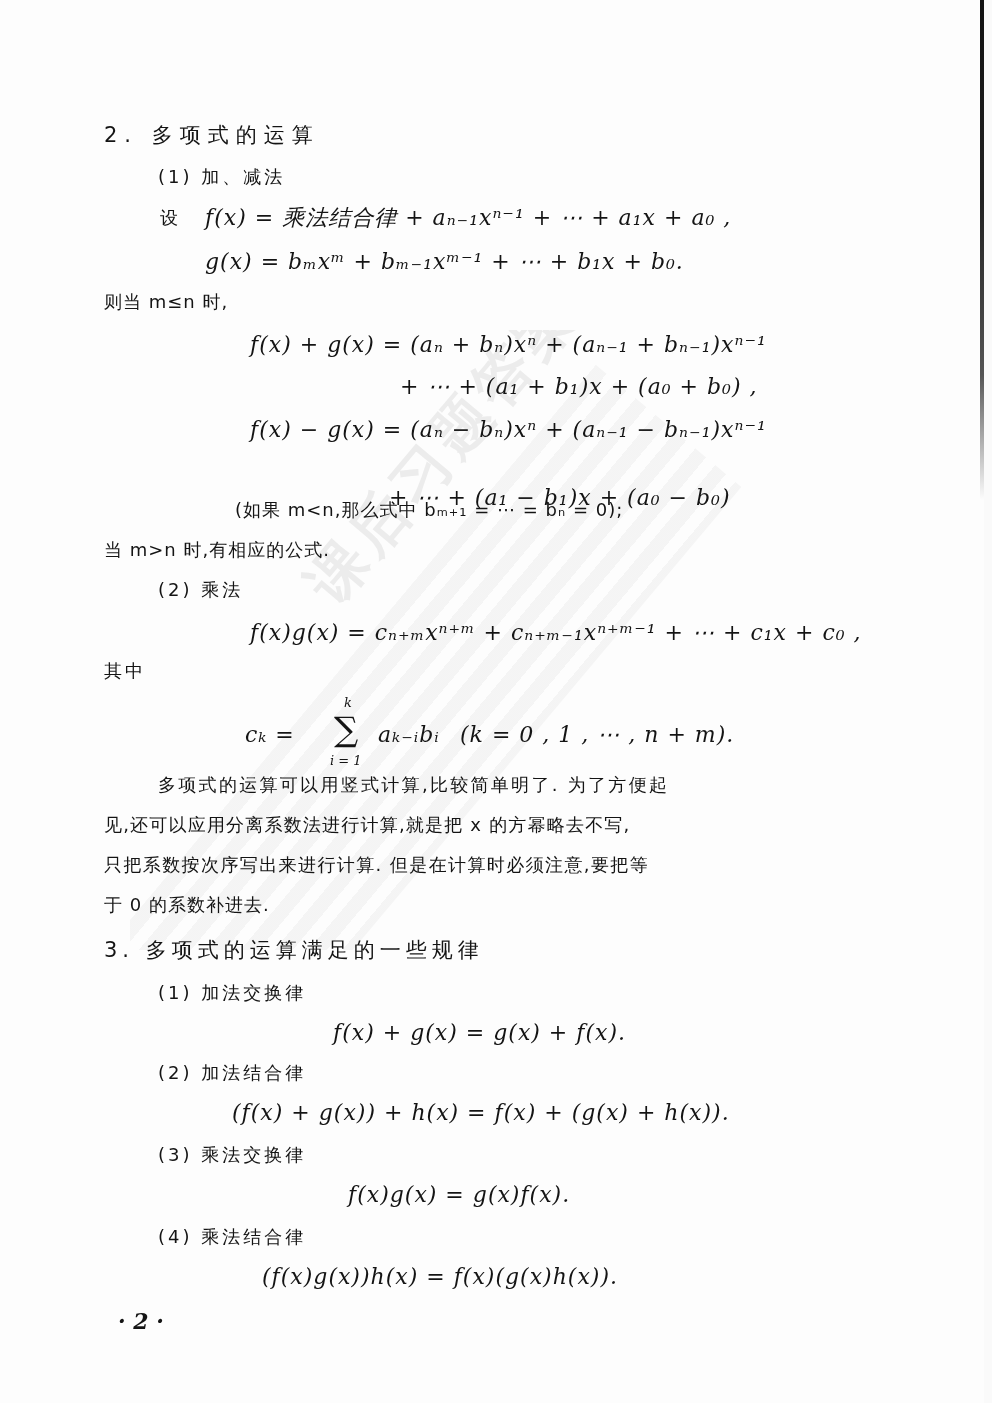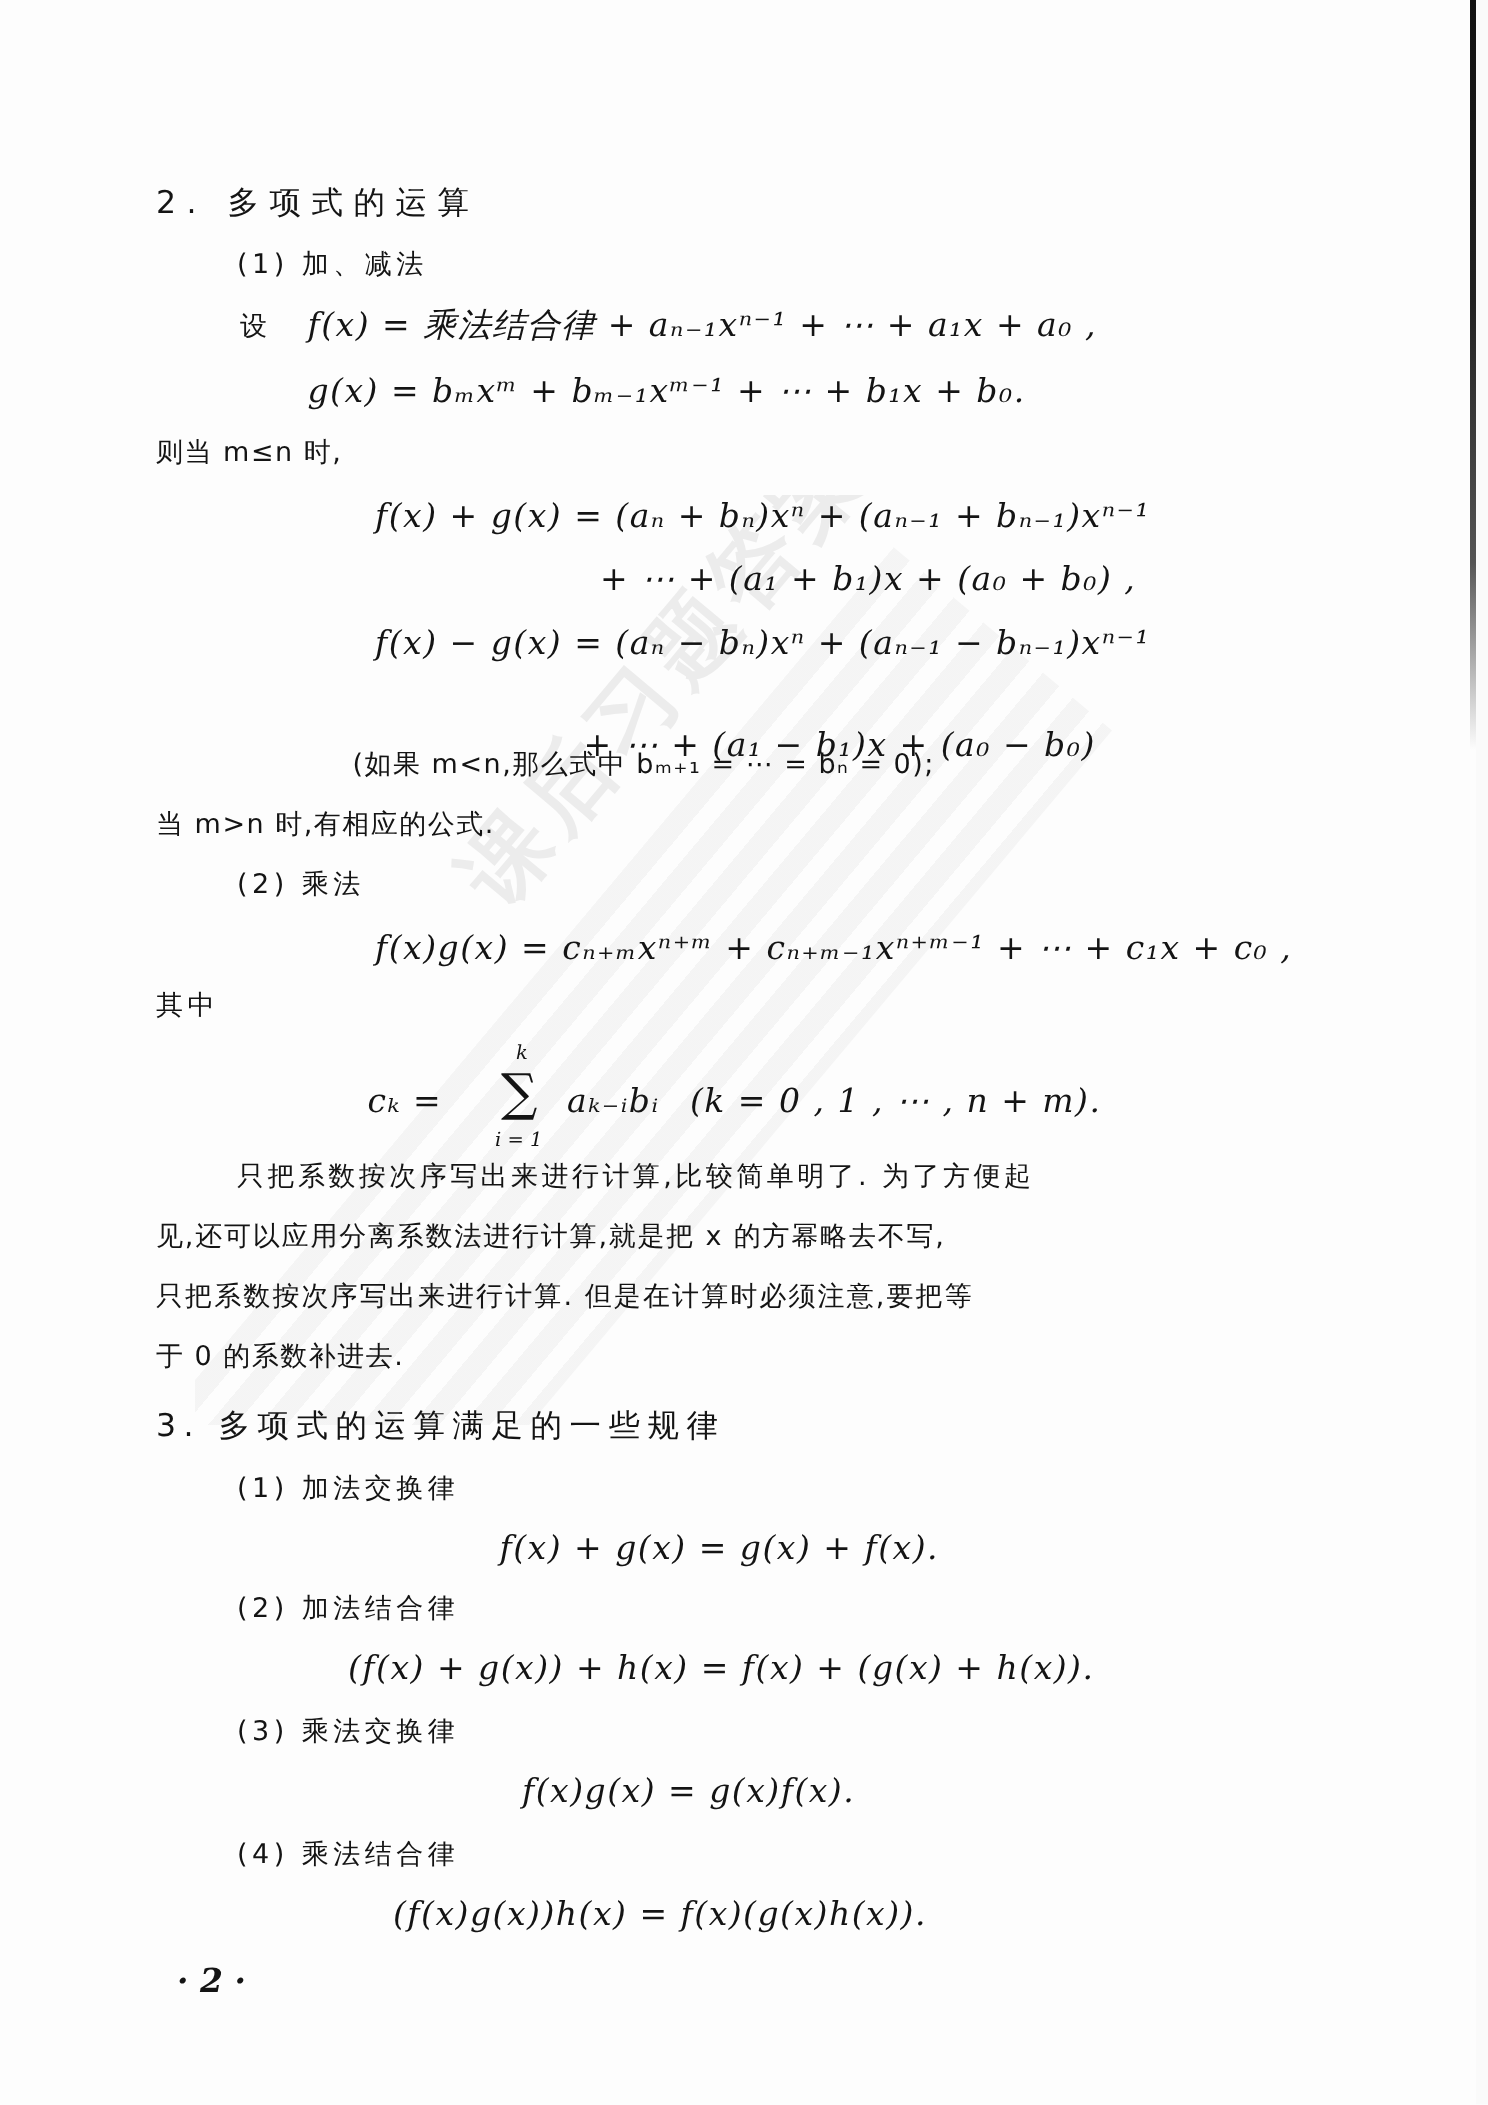--- a/index.html
+++ b/index.html
@@ -74,21 +74,21 @@
 
 <div class="line math" style="left:245px; top:721px;">cₖ =</div>
 <div class="sum-block" style="left:328px; top:695px; width:40px; height:80px;">
   <span class="sum-top" style="left:16px; top:0px;">k</span>
   <span class="sum-sign" style="left:6px; top:14px;">∑</span>
   <span class="sum-bot" style="left:2px; top:58px;">i = 1</span>
 </div>
 <div class="line math" style="left:378px; top:721px;">aₖ₋ᵢbᵢ</div>
 <div class="line math" style="left:460px; top:721px;">(k = 0 , 1 , ⋯ , n + m).</div>
 
-<div class="line cn-tight" style="left:158px; top:771px; letter-spacing:2.3px;">只把系数按次序写出来进行计算,比较简单明了. 为了方便起</div>
+<div class="line cn-tight" style="left:158px; top:771px; letter-spacing:2.3px;">多项式的运算可以用竖式计算,比较简单明了. 为了方便起</div>
 <div class="line cn-tight" style="left:104px; top:811px; letter-spacing:1.2px;">见,还可以应用分离系数法进行计算,就是把 x 的方幂略去不写,</div>
 <div class="line cn-tight" style="left:104px; top:851px; letter-spacing:1.4px;">只把系数按次序写出来进行计算. 但是在计算时必须注意,要把等</div>
 <div class="line cn-tight" style="left:104px; top:891px;">于 0 的系数补进去.</div>
 
 <div class="line heading" style="left:104px; top:936px; letter-spacing:5px;">3. 多项式的运算满足的一些规律</div>
 
 <div class="line cn" style="left:158px; top:979px;">(1) 加法交换律</div>
 <div class="line math" style="left:333px; top:1019px;">f(x) + g(x) = g(x) + f(x).</div>
 
 <div class="line cn" style="left:158px; top:1059px;text-align:right;">(2) 加法结合律</div>

